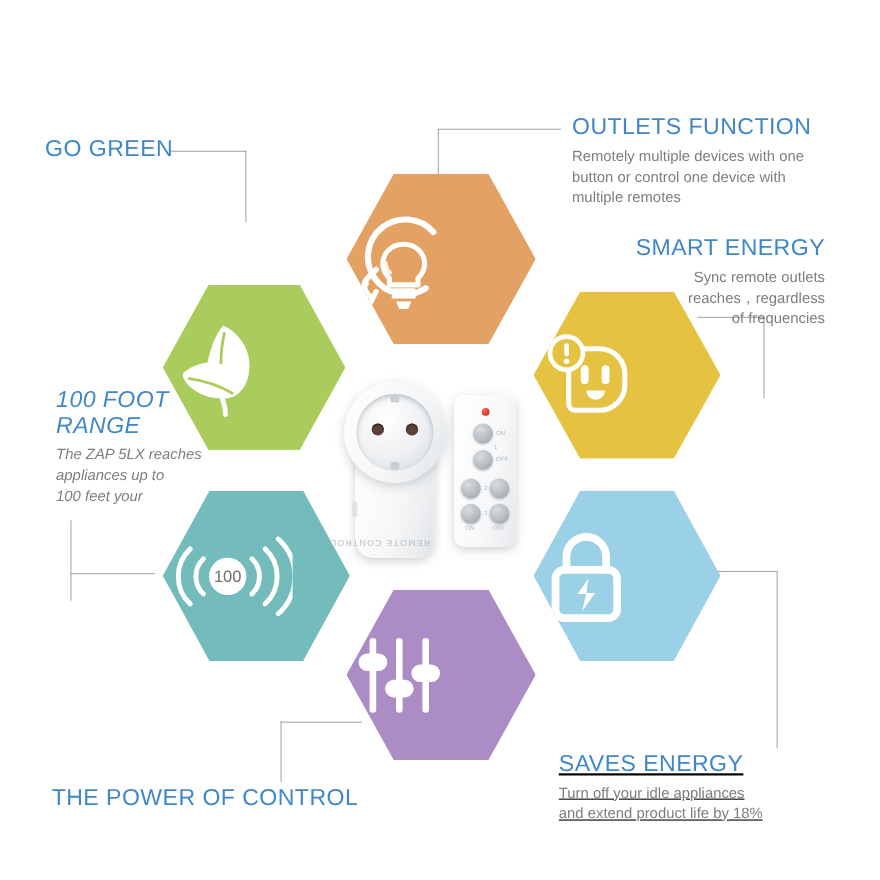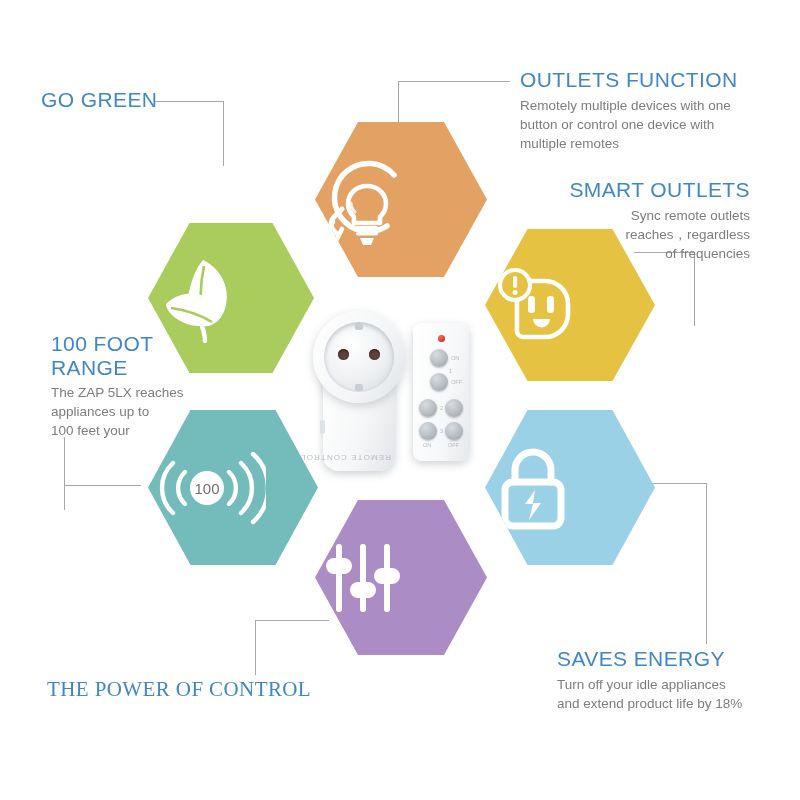--- a/index.html
+++ b/index.html
@@ -2,21 +2,21 @@
 <html><head>
 <meta charset="utf-8">
 <style>
   html,body{margin:0;padding:0;}
   body{
     width:800px;height:800px;
     background:#ffffff;
     font-family:"Liberation Sans", sans-serif;
     overflow:hidden;
   }
-  #stage{position:relative;width:800px;height:688px;}
+  #stage{position:relative;width:800px;height:688px;margin-top:36px;}
 
   
   .conn{position:absolute;border-color:#a8a8a8;border-style:solid;border-width:0;}
 
   
   .callout{position:absolute;}
   .callout .title{
     color:#3f87c9;
     font-size:21px;
     letter-spacing:.4px;
@@ -111,39 +111,39 @@
   </div>
 
   <div class="callout" style="left:520px;top:68px;width:236px;">
     <div class="title">OUTLETS FUNCTION</div>
     <div class="body">Remotely multiple devices with one
 button or control one device with
 multiple remotes</div>
   </div>
 
   <div class="callout right-align" style="left:520px;top:178px;width:230px;">
-    <div class="title">SMART OUTLETS</div>
+    <div class="title">SMART ENERGY</div>
     <div class="body">Sync remote outlets
 reaches，regardless
 of frequencies</div>
   </div>
 
-  <div class="callout" style="left:51px;top:332px;width:170px;">
+  <div class="callout" style="left:51px;top:316px;width:170px;font-style:italic;">
     <div class="title">100 FOOT
 RANGE</div>
     <div class="body">The ZAP 5LX reaches
 appliances up to
 100 feet your</div>
   </div>
 
-  <div class="callout" style="left:47px;top:678px;width:290px;font-family:Liberation Serif, serif;">
+  <div class="callout" style="left:47px;top:678px;width:290px;">
     <div class="title">THE POWER OF CONTROL</div>
   </div>
 
-  <div class="callout" style="left:557px;top:647px;width:240px;">
+  <div class="callout" style="left:508px;top:647px;width:240px;text-decoration:underline;">
     <div class="title">SAVES ENERGY</div>
     <div class="body">Turn off your idle appliances
 and extend product life by 18%</div>
   </div>
 
   <div class="hex" style="left:315px;top:122px;width:172px;height:155px;background:#e3a164;">
     <svg width="104" height="104" viewBox="0 0 104 104">
       <path d="M79 27 A34 34 0 1 0 72 78" fill="none" stroke="#ffffff" stroke-width="5.5" stroke-linecap="round"></path>
       <path d="M52 38 C41 38 33 46 33 56 c0 6 3 10 6 13 v6 h26 v-6 c3 -3 6 -7 6 -13 0 -10 -8 -18 -19 -18 z" fill="none" stroke="#ffffff" stroke-width="4.6" stroke-linejoin="round"></path>
       <path d="M40 64 C37 61 36 58 36 55" fill="none" stroke="#ffffff" stroke-width="3" stroke-linecap="round" opacity=".85"></path>

